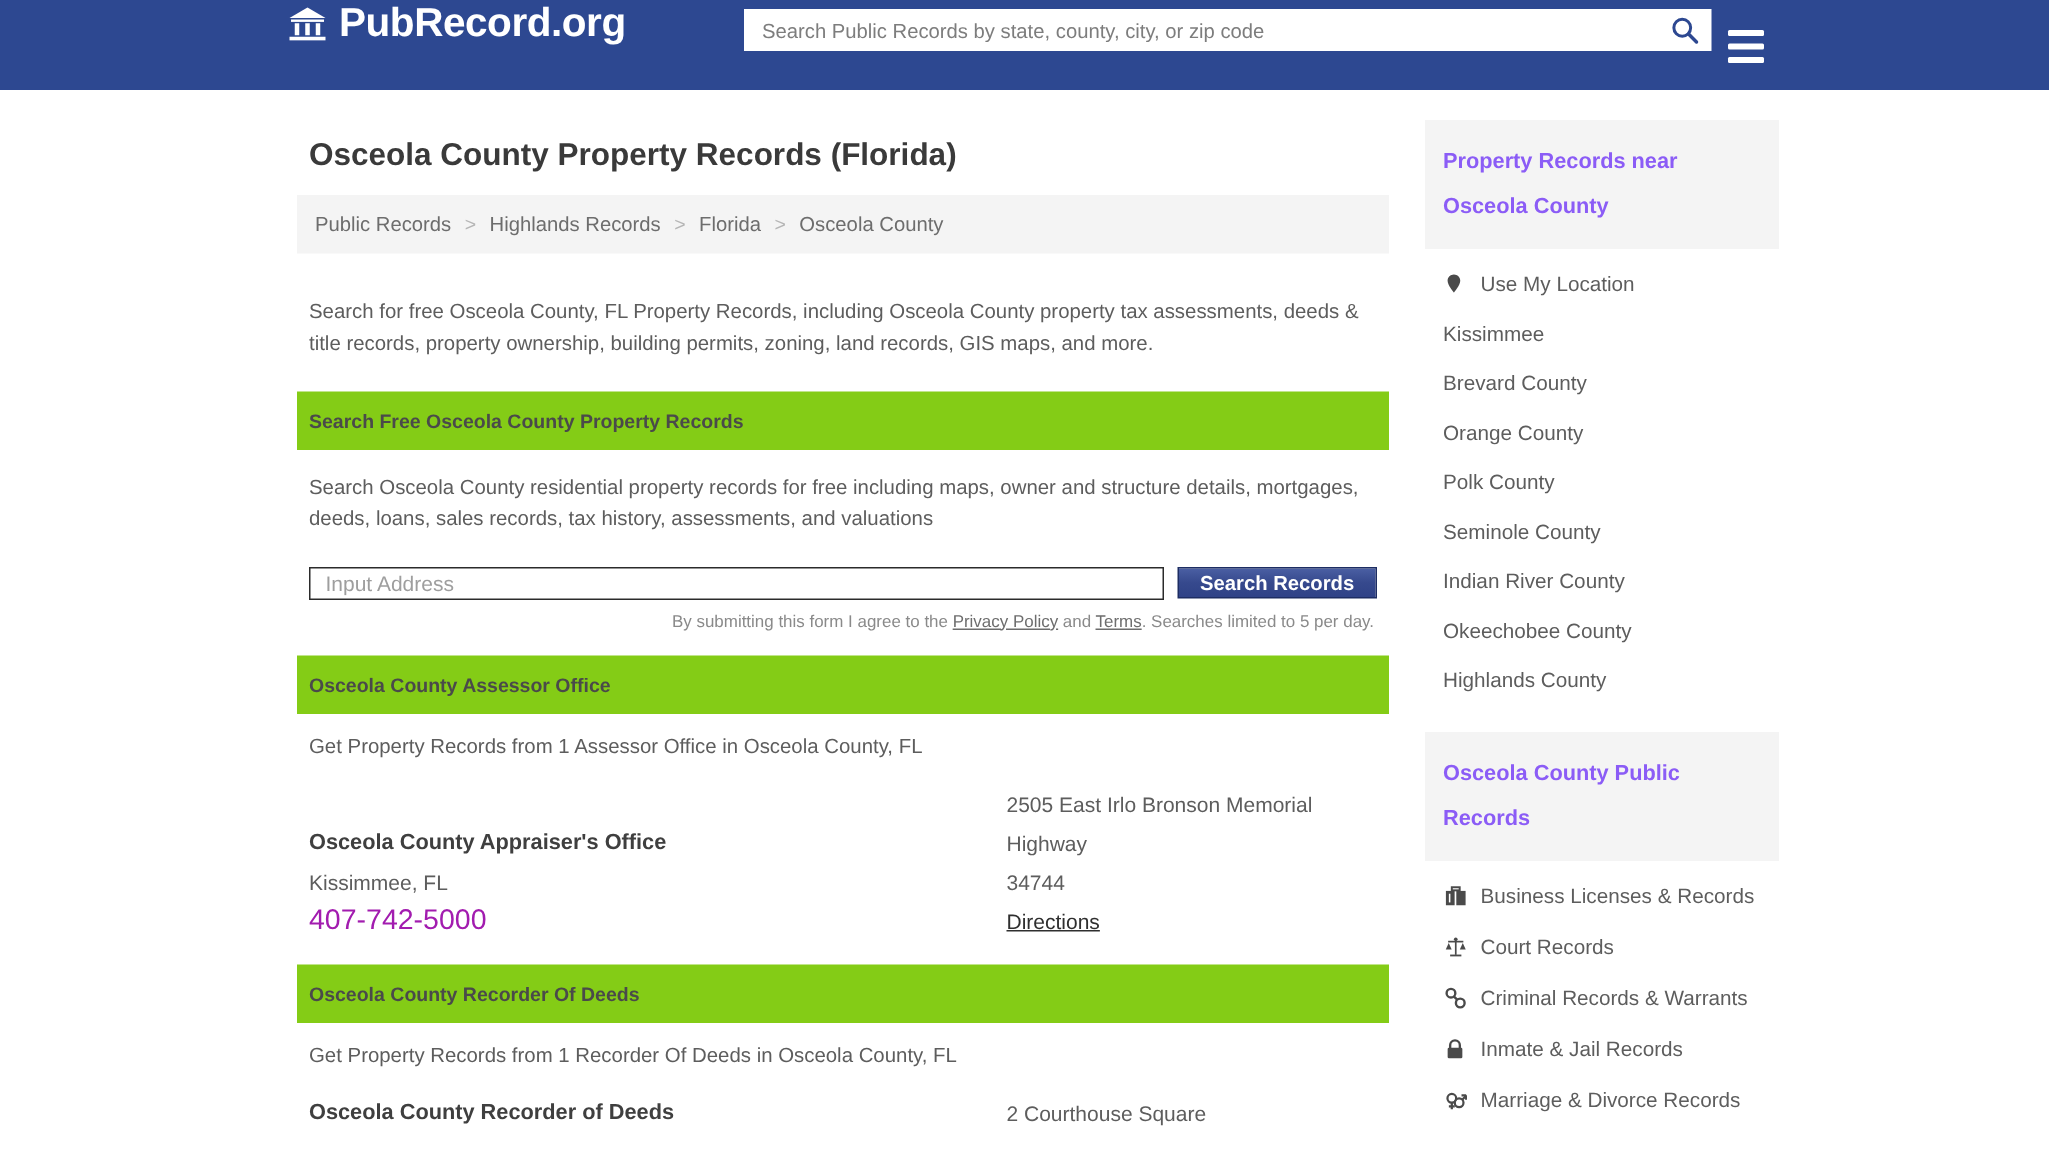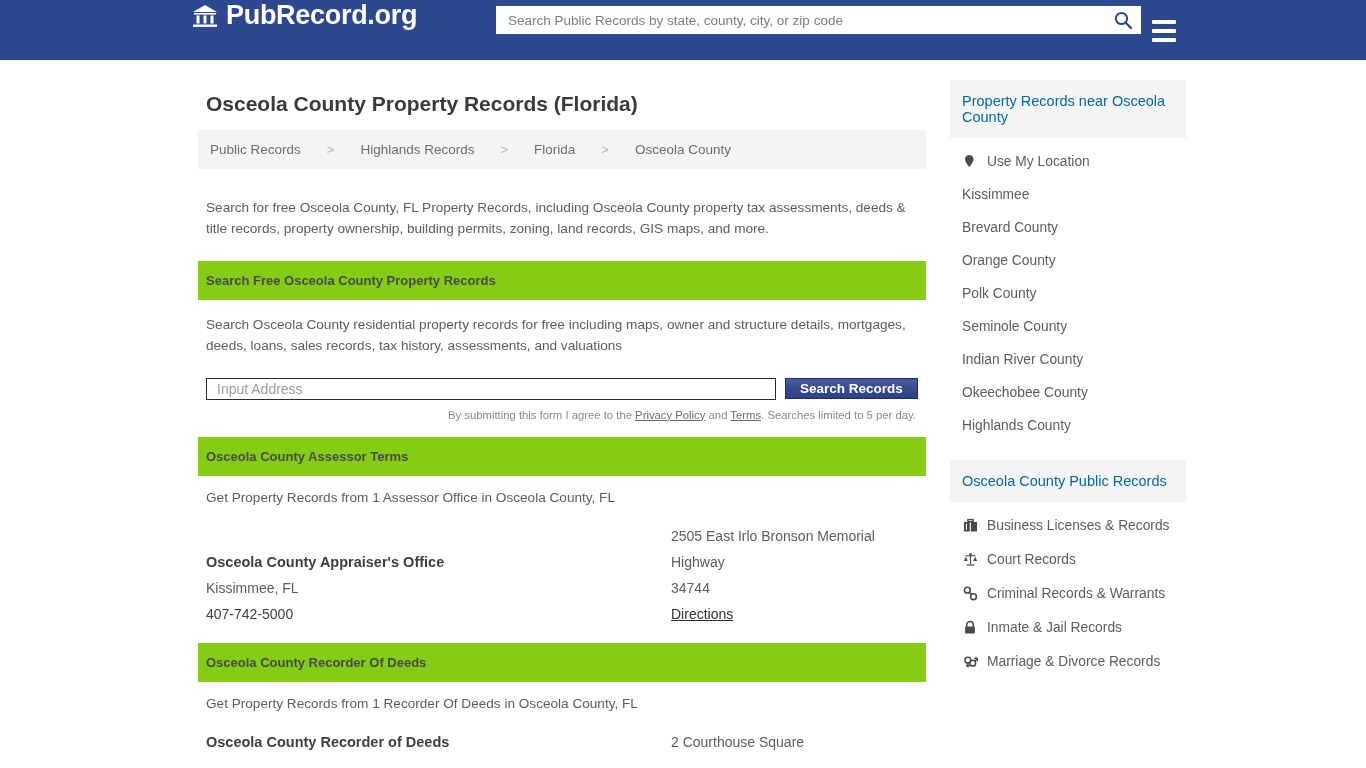--- a/index.html
+++ b/index.html
@@ -101,21 +101,21 @@
 
   
   .breadcrumb {
     background: #f4f4f4;
     padding: 12px 8px;
     font-size: 13.5px;
     color: #6d6d6d;
     display: flex;
     align-items: center;
     flex-wrap: wrap;
-    gap: 19px;
+    gap: 2px;
   }
   .breadcrumb a {
     color: #6d6d6d;
     text-decoration: none;
     padding: 0 4px;
     cursor: pointer;
   }
   .breadcrumb .sep { color: #b5b5b5; padding: 0 3px; font-size: 13px; }
 
   .intro {
@@ -200,43 +200,43 @@
     font-weight: bold;
     color: #3f3f3f;
     line-height: 26px;
   }
   .office-line {
     font-size: 14px;
     color: #5d5d5d;
     line-height: 26px;
   }
   .office-phone {
-    font-size: 14px;
-    color: #404040;
+    font-size: 19px;
+    color: #a21caf;
     line-height: 26px;
   }
   .office-right .office-line:first-child { padding-top: 0; }
   .directions {
     font-size: 14px;
     color: #2f2f2f;
     text-decoration: underline;
     line-height: 26px;
     cursor: pointer;
     display: inline-block;
   }
   .spacer-line { line-height: 26px; height: 26px; }
 
   
   .panel-head {
     background: #f4f4f4;
     padding: 13px 12px;
     font-size: 14.5px;
-    font-weight: normal;
-    color: #0369a1;
-    line-height: 16px;
+    font-weight: bold;
+    color: #8b5cf6;
+    line-height: 30px;
   }
   .panel-list { padding: 6px 0 0 0; }
   .panel-item {
     display: flex;
     align-items: center;
     gap: 9px;
     padding: 9px 12px;
     font-size: 13.8px;
     color: #5d5d5d;
     cursor: pointer;
@@ -313,21 +313,21 @@
       <div class="form-row">
         <input class="addr-input" type="text" placeholder="Input Address" style="">
         <button class="search-btn">Search Records</button>
       </div>
 
       <div class="disclaimer">
         <span>By submitting this form I agree to the </span><a>Privacy Policy</a><span> and </span><a>Terms</a><span>. Searches limited to 5 per day.</span>
       </div>
     </div>
 
-    <div class="sec-head">Osceola County Assessor Terms</div>
+    <div class="sec-head">Osceola County Assessor Office</div>
     <p class="sec-note">Get Property Records from 1 Assessor Office in Osceola County, FL</p>
     <div class="office">
       <div class="office-left">
         <div class="spacer-line"></div>
         <div class="office-name">Osceola County Appraiser's Office</div>
         <div class="office-line">Kissimmee, FL</div>
         <div class="office-phone">407-742-5000</div>
       </div>
       <div class="office-right">
         <div class="office-line">2505 East Irlo Bronson Memorial Highway</div>

